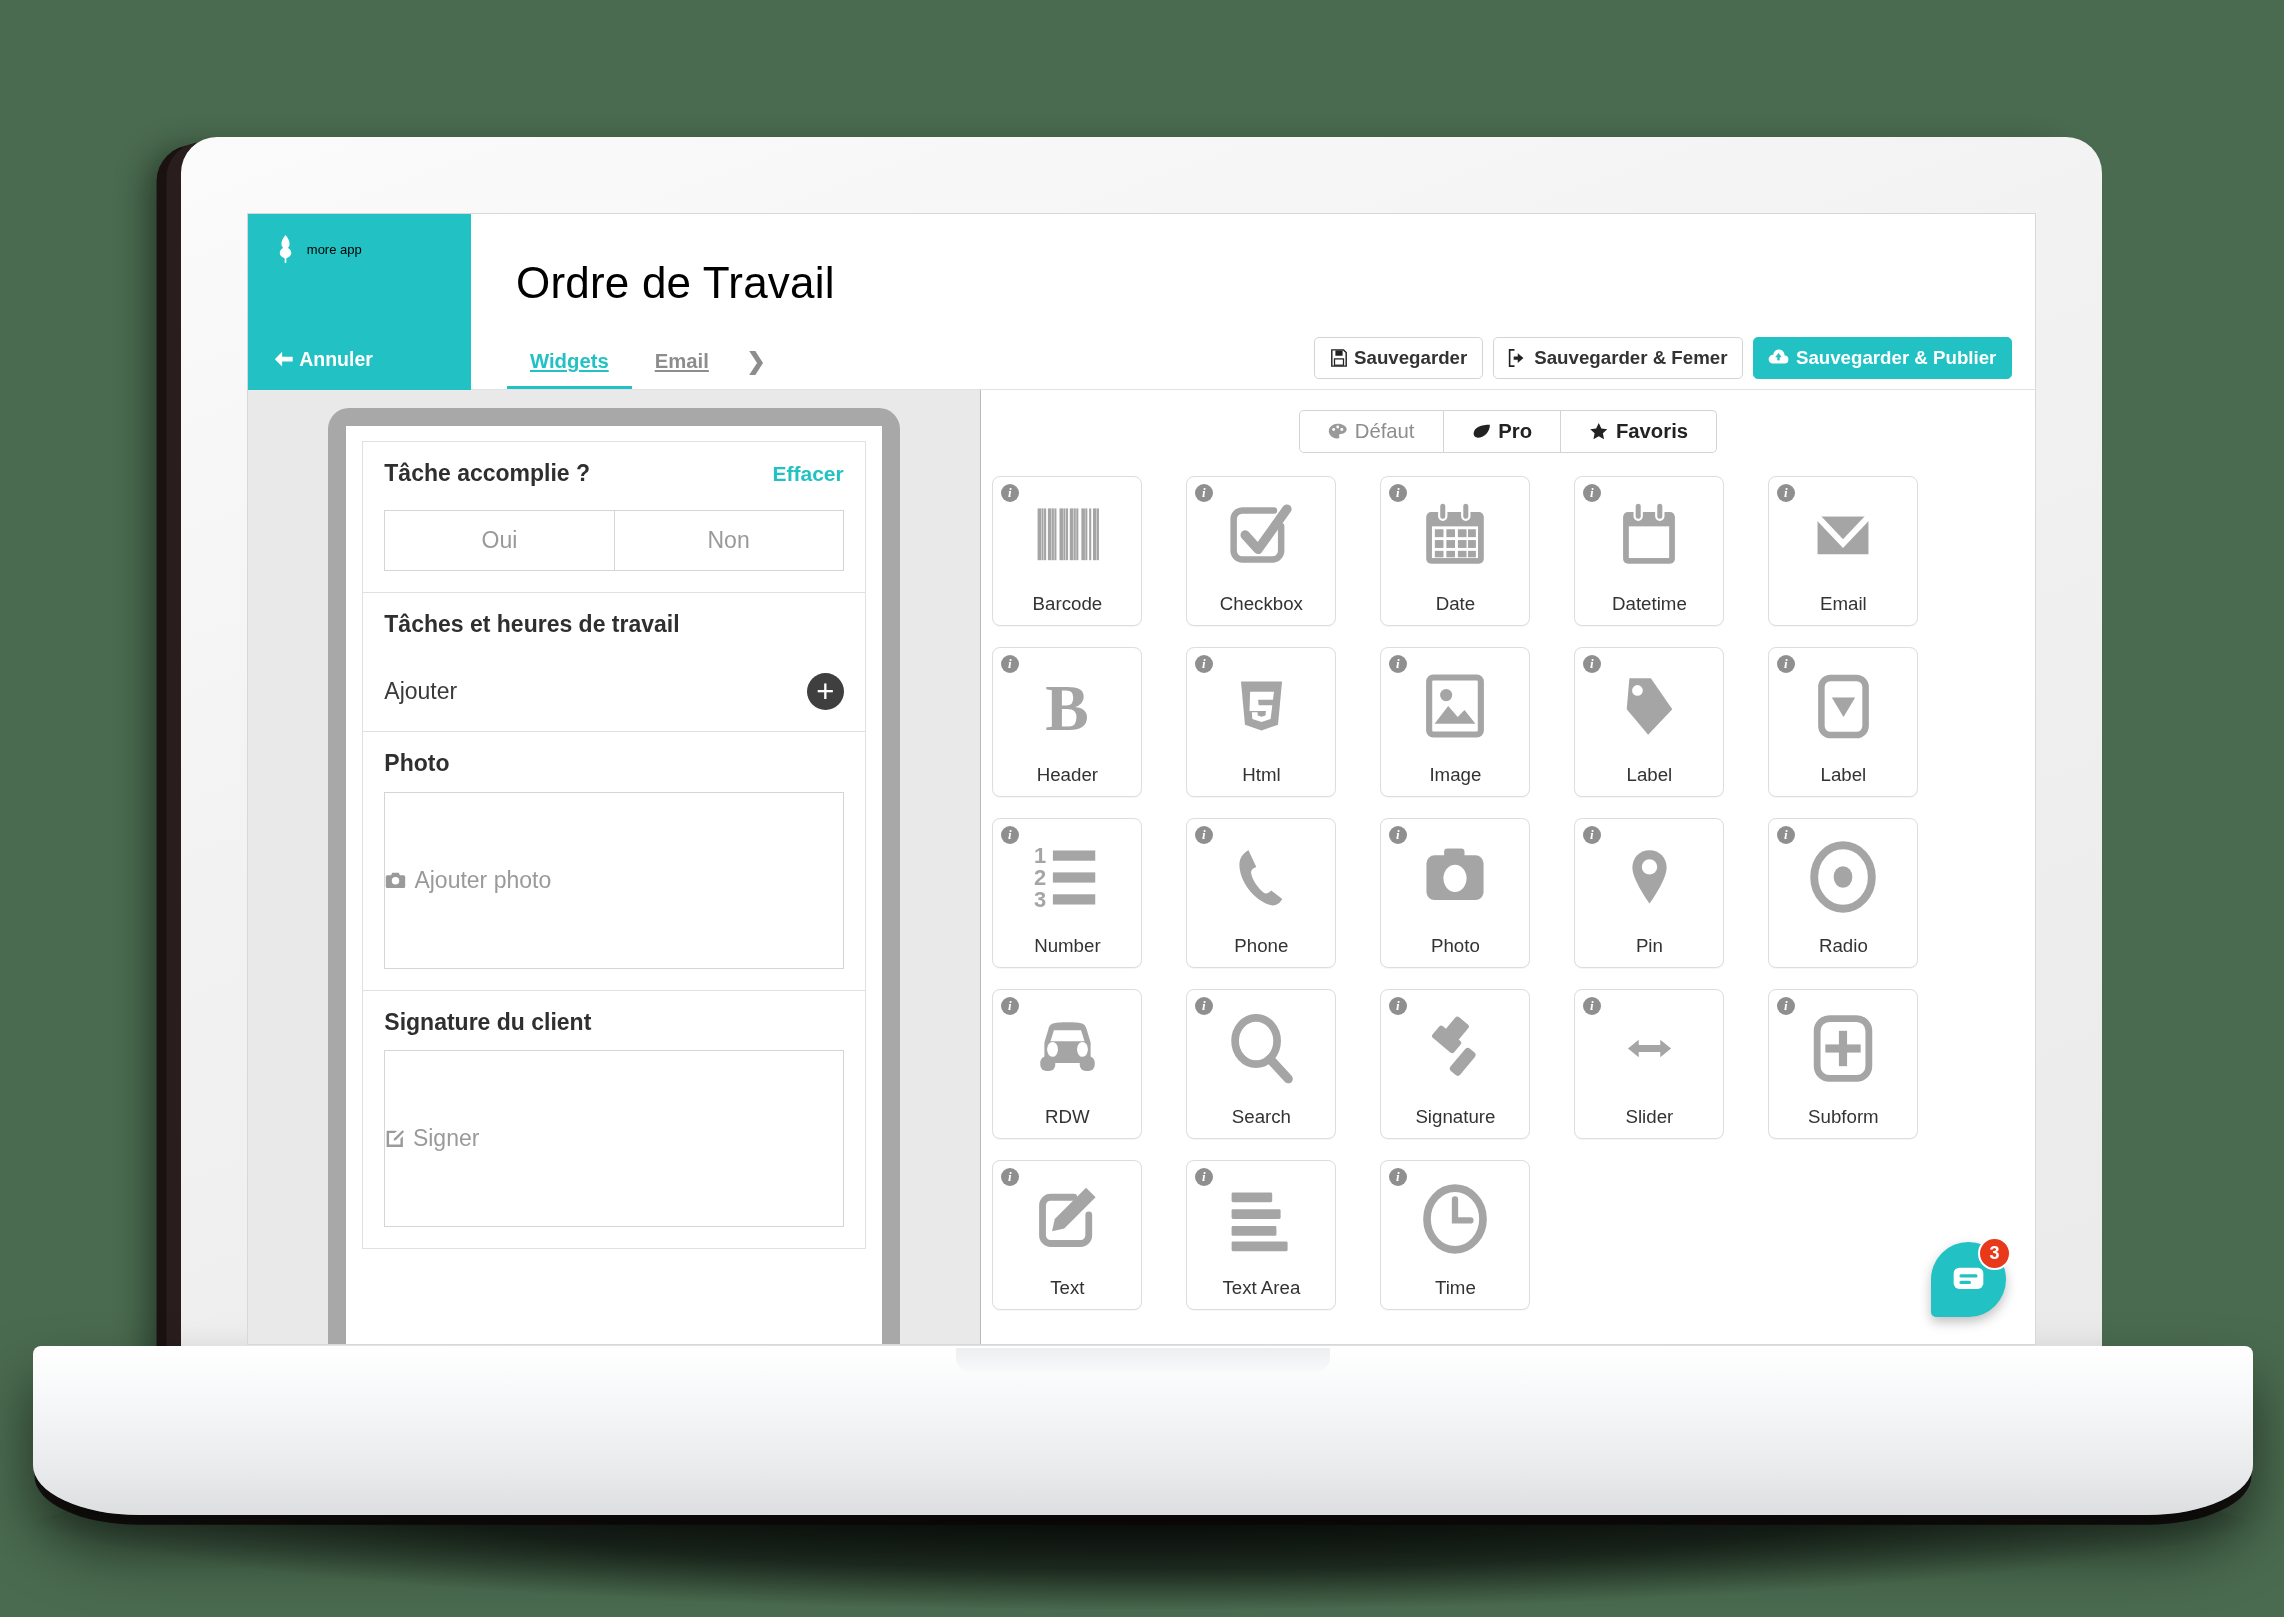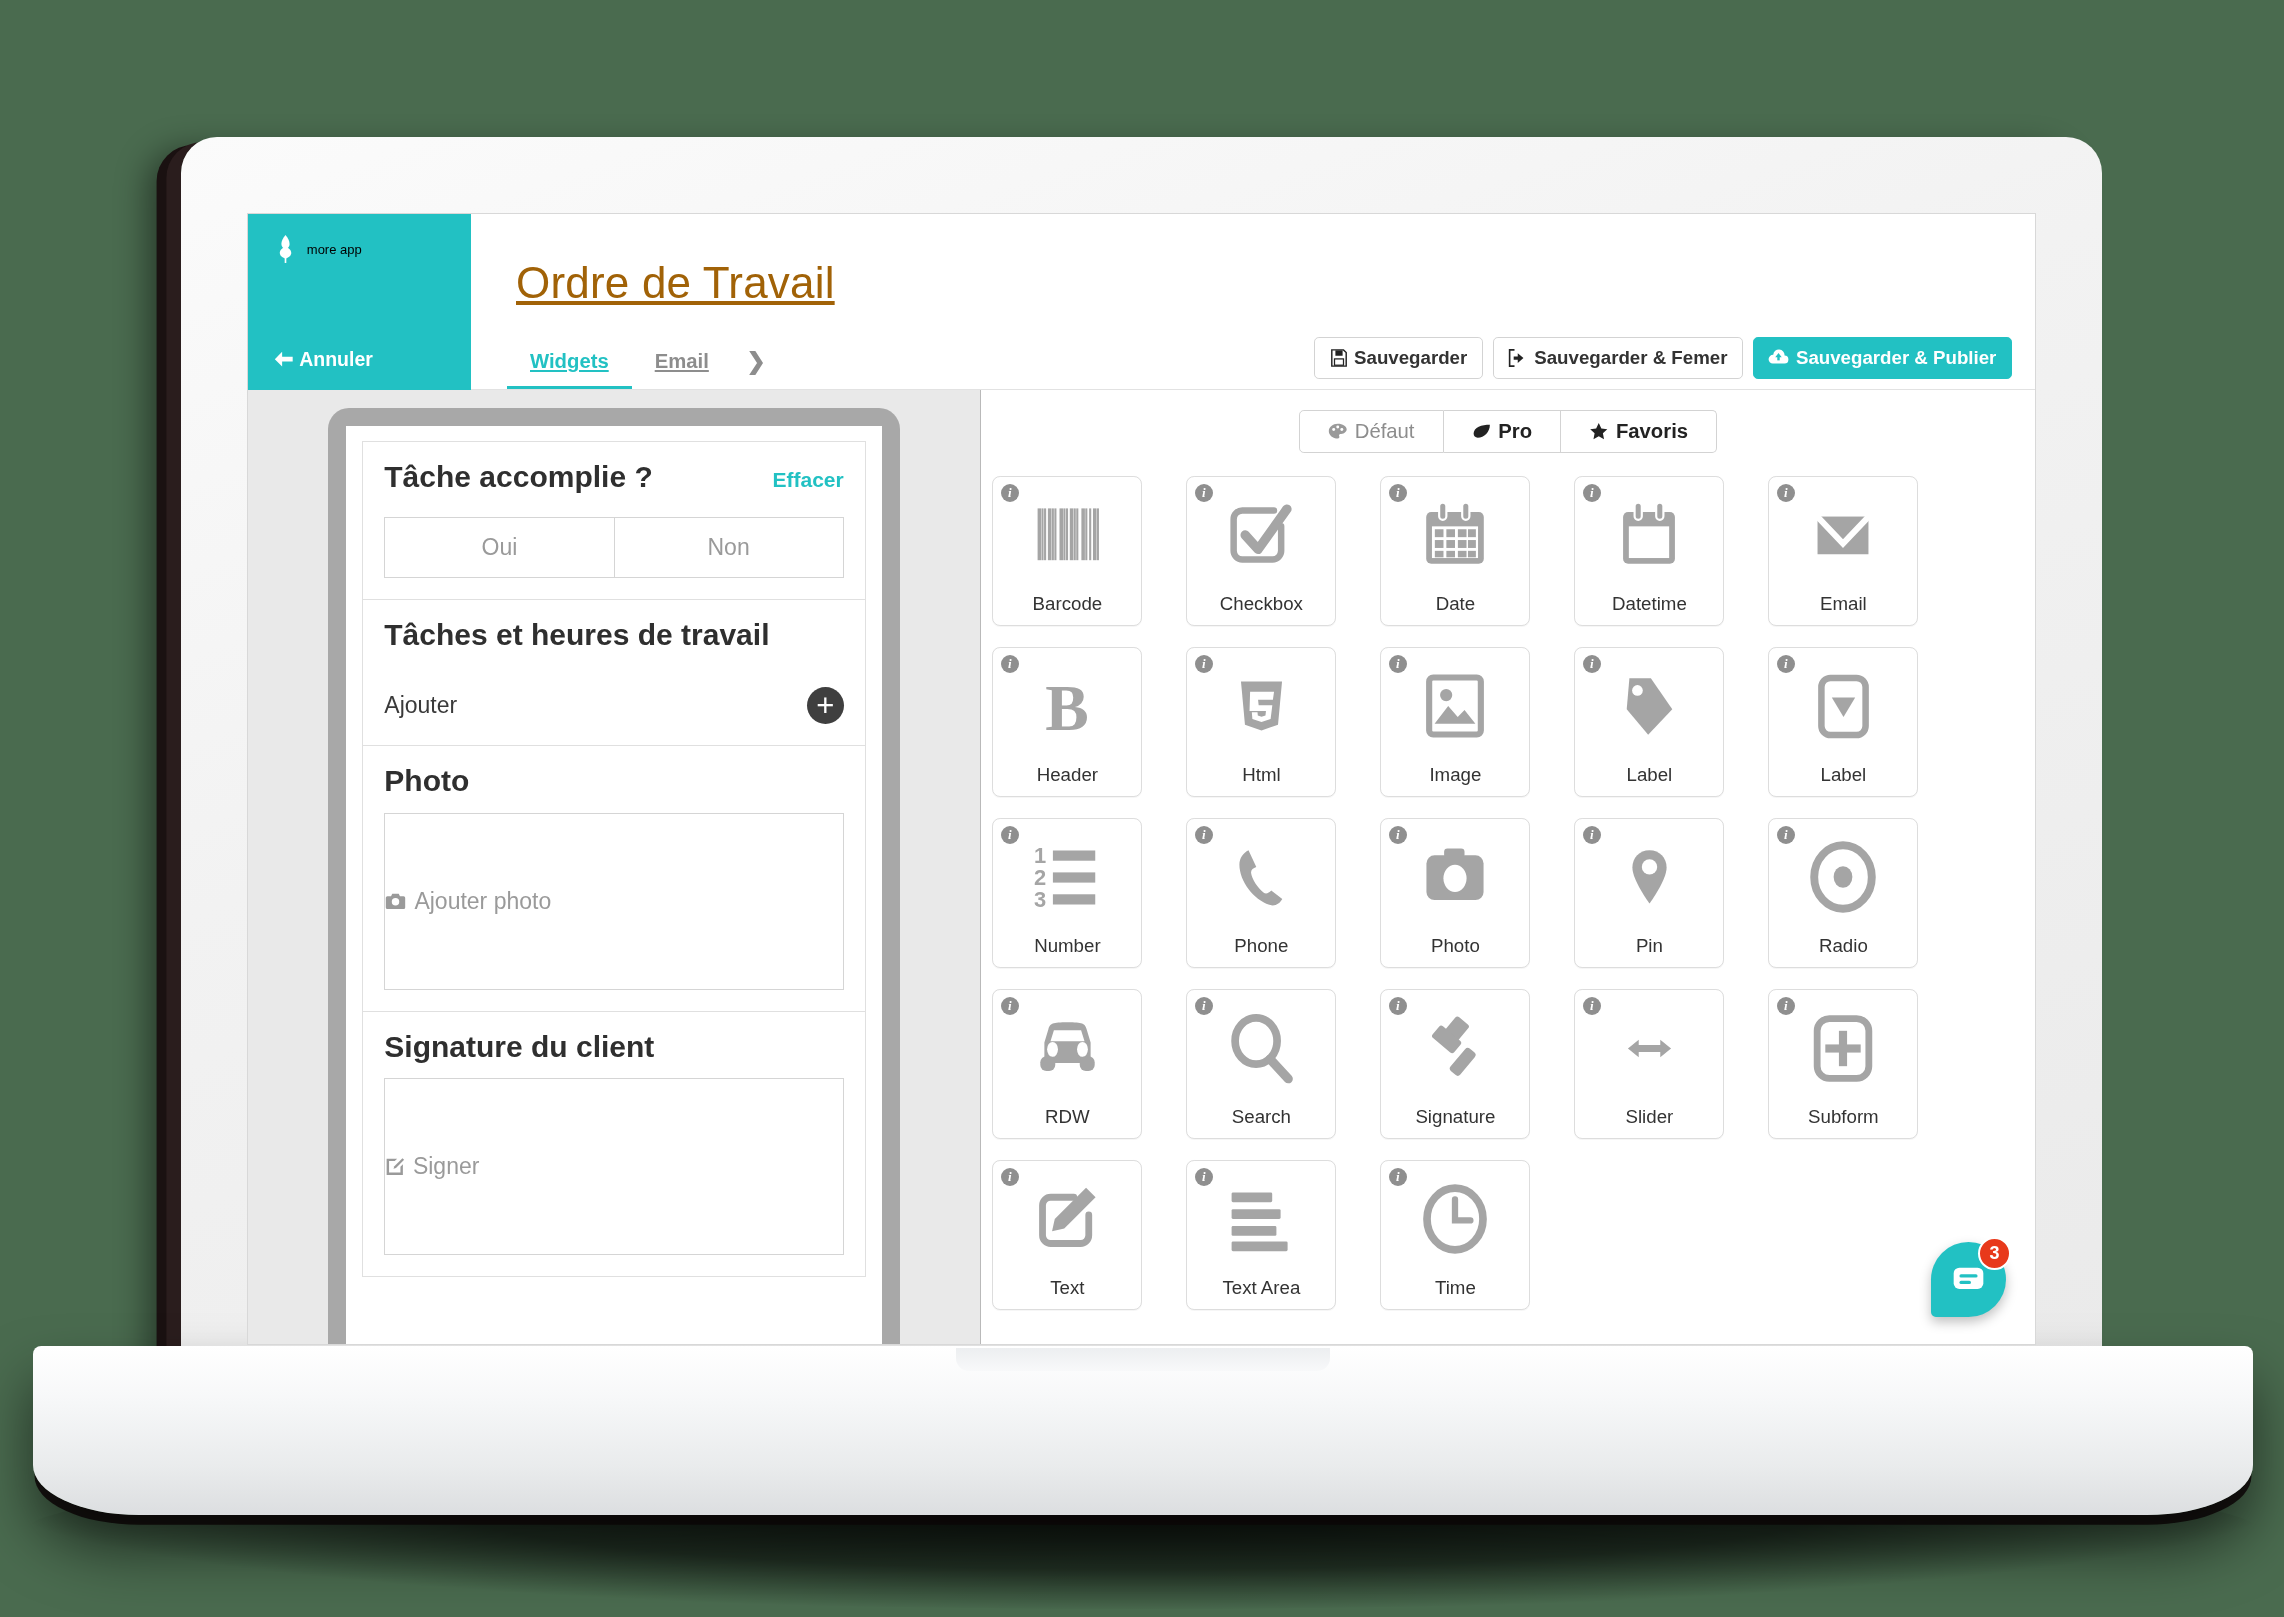--- a/index.html
+++ b/index.html
@@ -56,21 +56,21 @@
     position:absolute; left: 26px; top: 21px; display:flex; align-items:center; gap:9.8px;
   }
   #brand-leaf { width: 23px; height: 28px; }
   #cancel-button {
     position:absolute; left: 26px; bottom: 19.5px;
     color:#fff; font-size: 19.5px; font-weight: 700; display:flex; align-items:center; gap:5.7px;
     cursor:pointer;
   }
   #form-title {
     position:absolute; left: 268px; top: 44px;
-    font-size: 44px; color:#a16207; font-weight: 300; letter-spacing: 0.2px; text-decoration: underline;
+    font-size: 44px; color:#000000; font-weight: 300; letter-spacing: 0.2px;
   }
   #tabs-row {
     position:absolute; left: 259px; bottom: 0; display:flex; align-items:flex-end; gap: 0;
   }
   .tab {
     padding: 8.1px 23px 13px 23px; font-size: 20.3px; color:#8d8d8d; font-weight:700; cursor:pointer;
     border-bottom: 4.1px solid transparent;
     text-decoration: underline;
   }
   .tab.active { color:#22c1c3; border-bottom-color:#22c1c3; }
@@ -94,21 +94,21 @@
   }
   #phone-frame {
     width: 572px; background:#a8a8a8; border-radius: 21px 21px 0 0;
     padding: 18px 18px 0 18px; height: 938px;
   }
   #phone-screen { background:#fff; height: 100%; padding: 14.6px 16.3px 0 16.3px; }
   .form-card { border:0.8px solid #e0e0e0; border-top:0.8px solid #e0e0e0; background:#fff; }
   .fc-row { border-bottom:0.8px solid #e0e0e0; padding: 18px 21px 21px 21px; }
   .fc-row:last-child { border-bottom: none; }
   .fc-head { display:flex; justify-content:space-between; align-items:baseline; }
-  .fc-label { font-size: 30px; color:#2f2f2f; font-weight:700; }
+  .fc-label { font-size: 23px; color:#2f2f2f; font-weight:700; }
   .fc-clear { font-size: 21px; color:#22c1c3; font-weight:700; cursor:pointer; }
   #yesno-group { display:flex; margin-top: 23px; border:0.8px solid #d5d5d5; }
   .yesno-btn { flex:1; text-align:center; padding: 16.3px 0; font-size: 23px; color:#9a9a9a; cursor:pointer; }
   .yesno-btn + .yesno-btn { border-left:0.8px solid #d5d5d5; }
   .add-row { display:flex; justify-content:space-between; align-items:center; margin-top: 35px; }
   .add-label { font-size: 23px; color:#3a3a3a; }
   #add-plus-button {
     width: 37px; height:37px; border-radius:50%; background:#3f3f3f; color:#fff;
     display:flex; align-items:center; justify-content:center; font-size: 31px; line-height:1; cursor:pointer;
     font-weight: 300;

